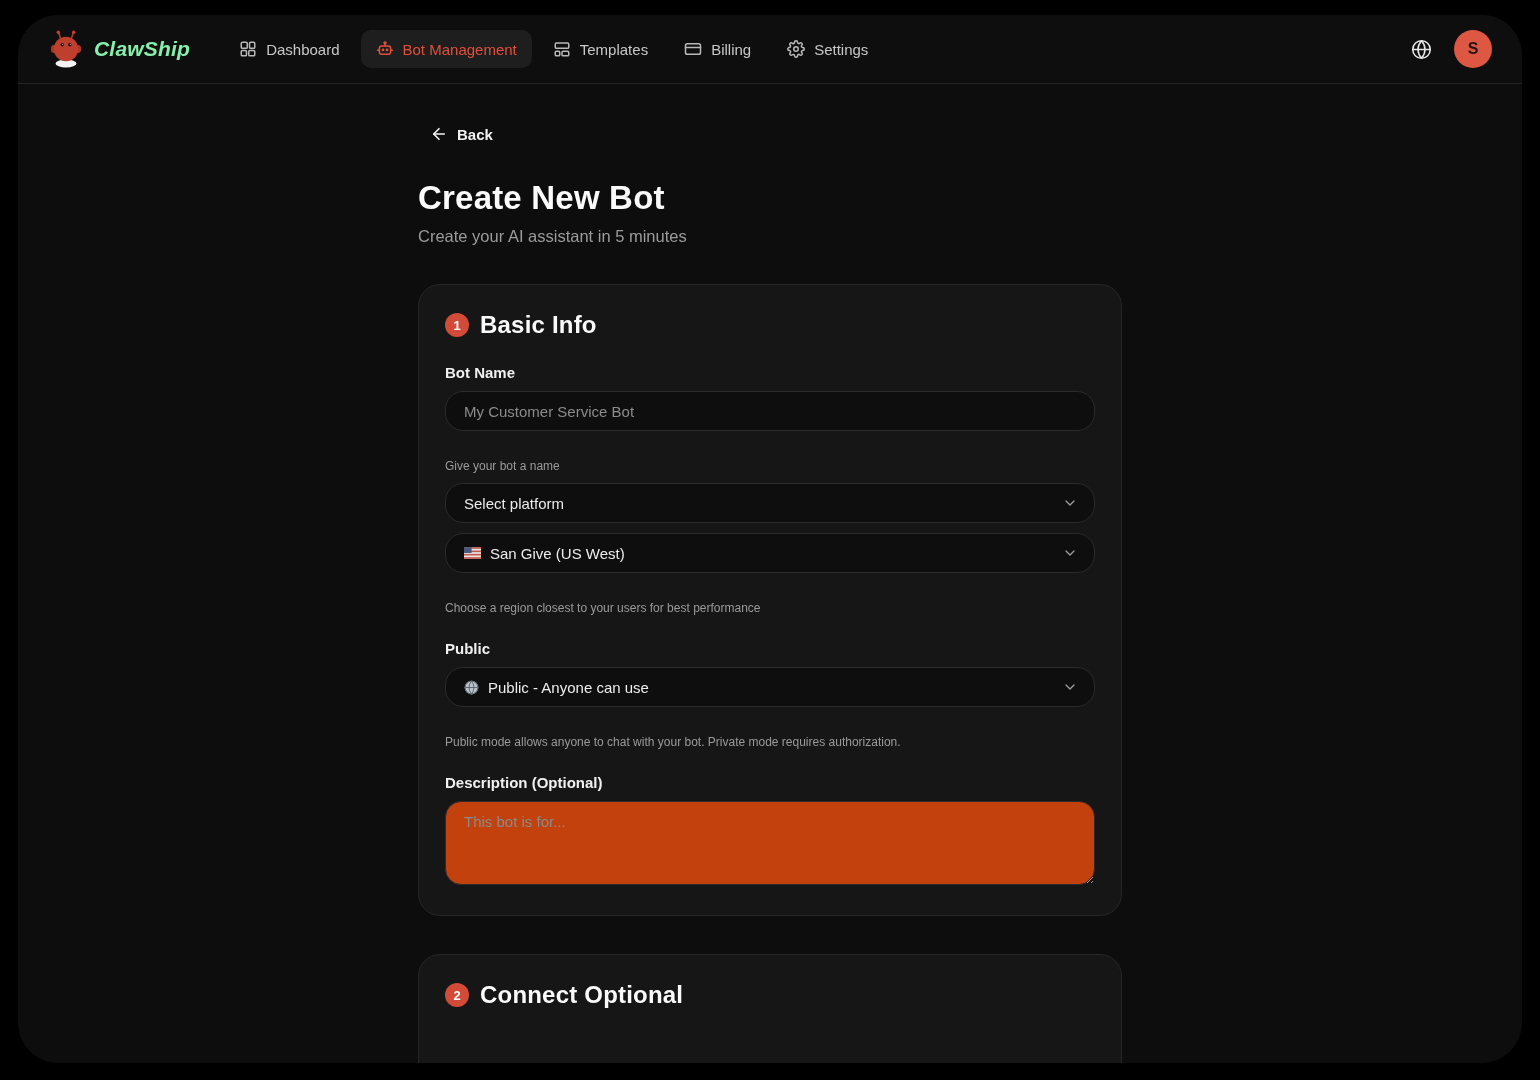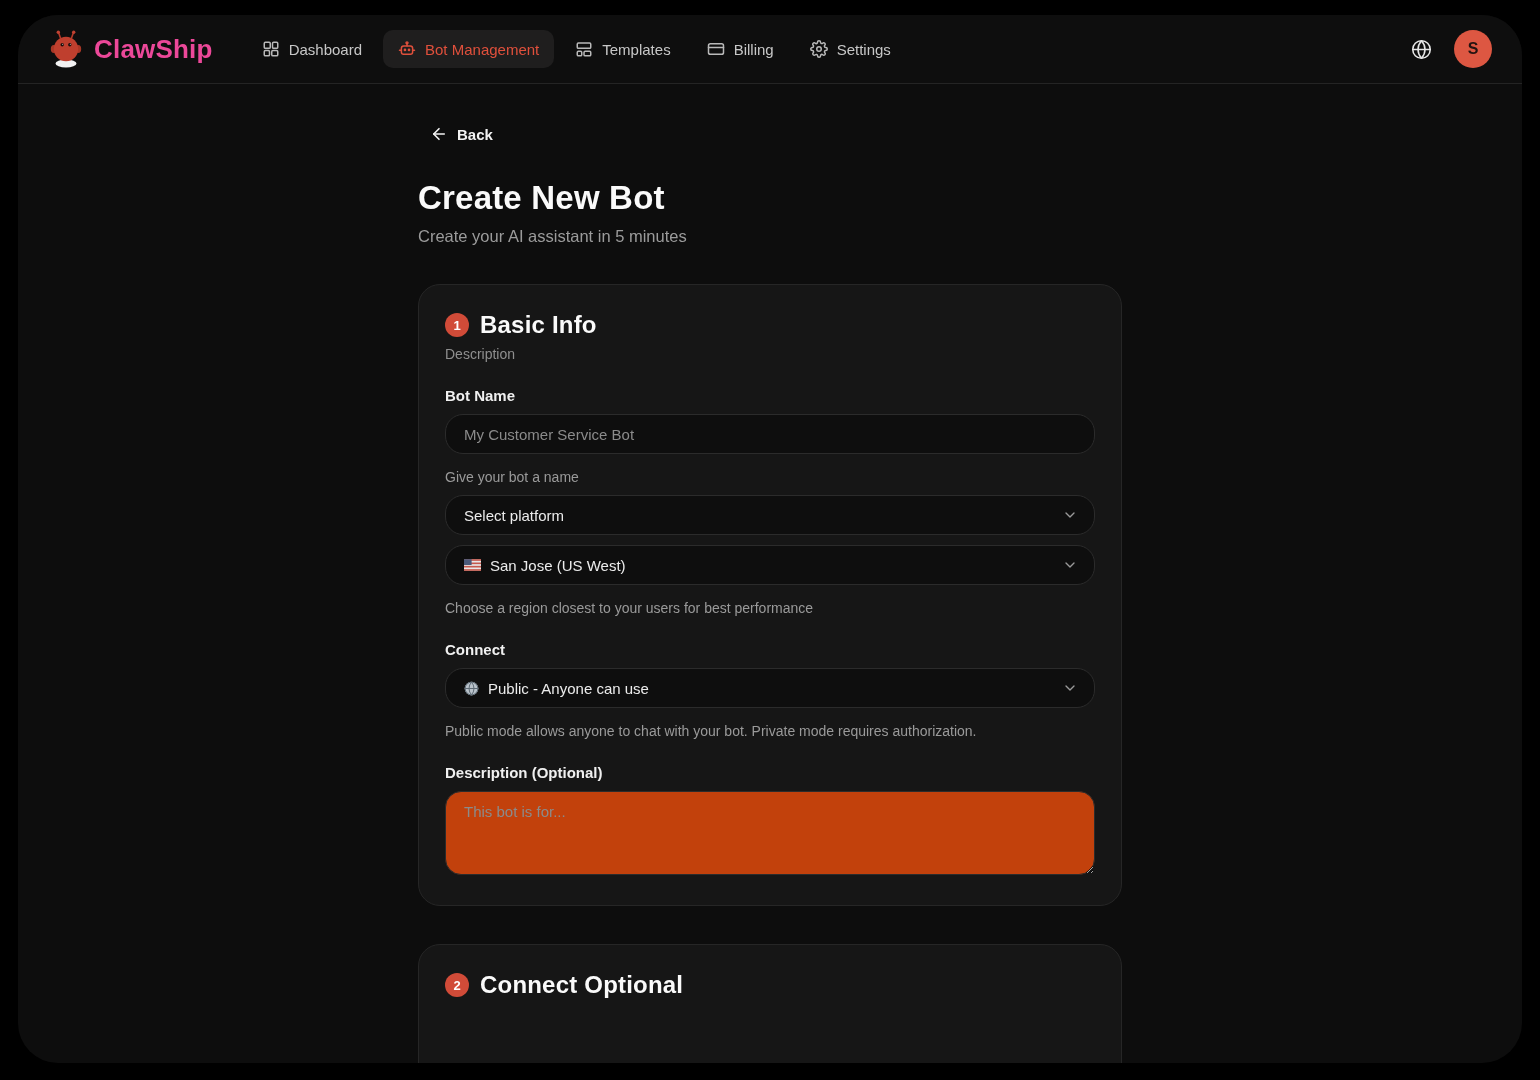--- a/index.html
+++ b/index.html
@@ -10,21 +10,21 @@
     position: absolute; left: 18px; top: 15px; width: 1504px; height: 1048px;
     background: #0d0d0d; border-radius: 40px; overflow: hidden;
   }
 
   
   .nav {
     height: 69px; display: flex; align-items: center;
     padding: 0 30px; border-bottom: 1px solid #242424; background: #0e0e0e;
   }
   .brand { display: flex; align-items: center; gap: 10px; cursor: pointer; }
-  .brand-name { color: #ec4899; font-size: 26px; font-weight: 800; letter-spacing: .2px; }
+  .brand-name { color: #86efac; font-size: 21px; font-weight: 800; letter-spacing: .2px; font-style: italic; }
   .nav-menu { display: flex; align-items: center; gap: 6px; margin-left: 34px; }
   .nav-item {
     display: flex; align-items: center; gap: 9px; padding: 10px 15px;
     color: #c7c7c7; font-size: 15px; font-weight: 500; border-radius: 10px; cursor: pointer;
   }
   .nav-item svg { stroke: #b9b9b9; }
   .nav-item.active { background: #1f1e1e; color: #e0503c; }
   .nav-item.active svg { stroke: #e0503c; }
   .nav-right { margin-left: auto; display: flex; align-items: center; gap: 22px; }
   .globe-btn { display: flex; cursor: pointer; }
@@ -57,21 +57,21 @@
   .card-title { color: #fafafa; font-size: 24px; font-weight: 800; letter-spacing: .2px; }
   .card-desc { color: #8f8f8f; font-size: 14px; margin-top: 7px; }
 
   .field-label { color: #f0f0f0; font-size: 15px; font-weight: 700; margin-top: 25px; }
   .text-input {
     width: 100%; height: 40px; margin-top: 10px; padding: 0 18px;
     background: #0e0e0e; border: 1px solid #2b2b2b; border-radius: 18px;
     color: #e8e8e8; font-size: 15px; font-family: inherit; outline: none;
   }
   .text-input::placeholder, .text-area::placeholder { color: #8b8b8b; }
-  .helper { color: #9a9a9a; font-size: 14px; margin-top: 15px; }
+  .helper { color: #9a9a9a; font-size: 12px; margin-top: 28px; }
 
   .select {
     width: 100%; height: 40px; margin-top: 10px; padding: 0 16px 0 18px;
     background: #0e0e0e; border: 1px solid #2b2b2b; border-radius: 18px;
     display: flex; align-items: center; justify-content: space-between; cursor: pointer;
   }
   .select-value { display: flex; align-items: center; gap: 9px; color: #ececec; font-size: 15px; }
 
   .text-area {
     width: 100%; height: 84px; margin-top: 10px; padding: 11px 18px;
@@ -197,21 +197,20 @@
     <div class="page-subtitle">Create your AI assistant in 5 minutes</div>
 
     
     <div class="card">
       <div class="card-head">
         <div class="step-badge">
           <span>1</span>
         </div>
         <div class="card-title">Basic Info</div>
       </div>
-      <div class="card-desc">Description</div>
 
       
       <div class="field-label">Bot Name</div>
       <input class="text-input" type="text" placeholder="My Customer Service Bot" style="">
       <div class="helper">Give your bot a name</div>
 
       
       <div class="select">
         <span class="select-value">
           <span>Select platform</span>
@@ -231,32 +230,32 @@
               <rect width="19" height="13" fill="#e8e8e8" rx="1"></rect>
               <g fill="#c65a4e">
                 <rect y="0" width="19" height="1.86"></rect>
                   <rect y="3.72" width="19" height="1.86"></rect>
                 <rect y="7.44" width="19" height="1.86"></rect>
                   <rect y="11.14" width="19" height="1.86"></rect>
               </g>
               <rect width="8.5" height="6.5" fill="#4a5a7a"></rect>
             </svg>
           </span>
-          <span>San Jose (US West)</span>
+          <span>San Give (US West)</span>
         </span>
         <span class="icon">
           <svg width="16" height="16" viewBox="0 0 24 24" fill="none" stroke="#9a9a9a" stroke-width="2" stroke-linecap="round" stroke-linejoin="round">
             <polyline points="6 9 12 15 18 9"></polyline>
           </svg>
         </span>
       </div>
       <div class="helper">Choose a region closest to your users for best performance</div>
 
       
-      <div class="field-label">Connect</div>
+      <div class="field-label">Public</div>
       <div class="select">
         <span class="select-value">
           <span class="icon">
             <svg width="15" height="15" viewBox="0 0 24 24">
               <circle cx="12" cy="12" r="11" fill="#b9c2ca"></circle>
               <g fill="none" stroke="#5d6a74" stroke-width="1.6">
                 <circle cx="12" cy="12" r="10.2"></circle>
                   <line x1="1.8" y1="12" x2="22.2" y2="12"></line>
                 <path d="M12 1.8a15.6 15.6 0 0 1 4 10.2 15.6 15.6 0 0 1-4 10.2 15.6 15.6 0 0 1-4-10.2 15.6 15.6 0 0 1 4-10.2z"></path>
               </g>

